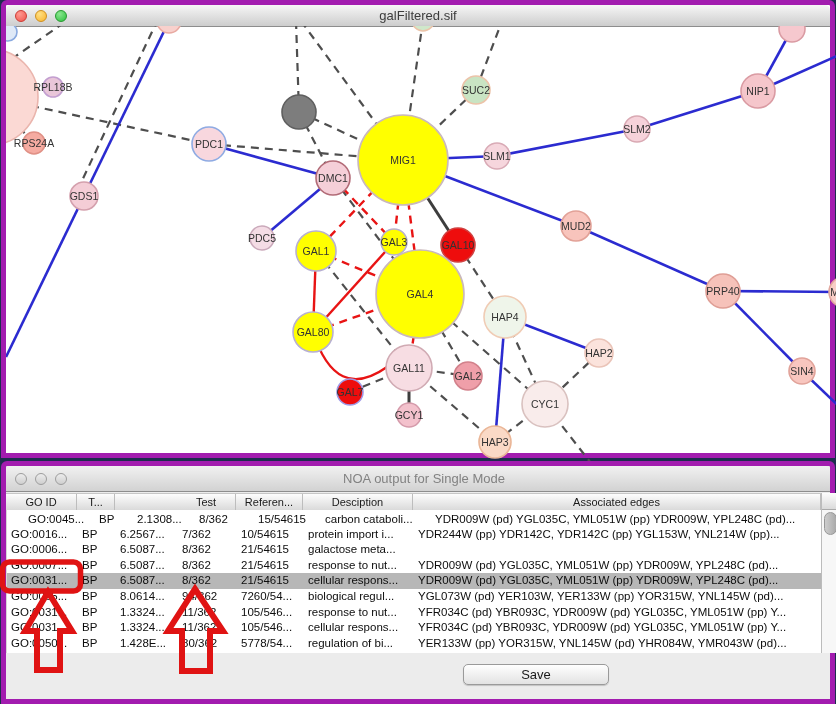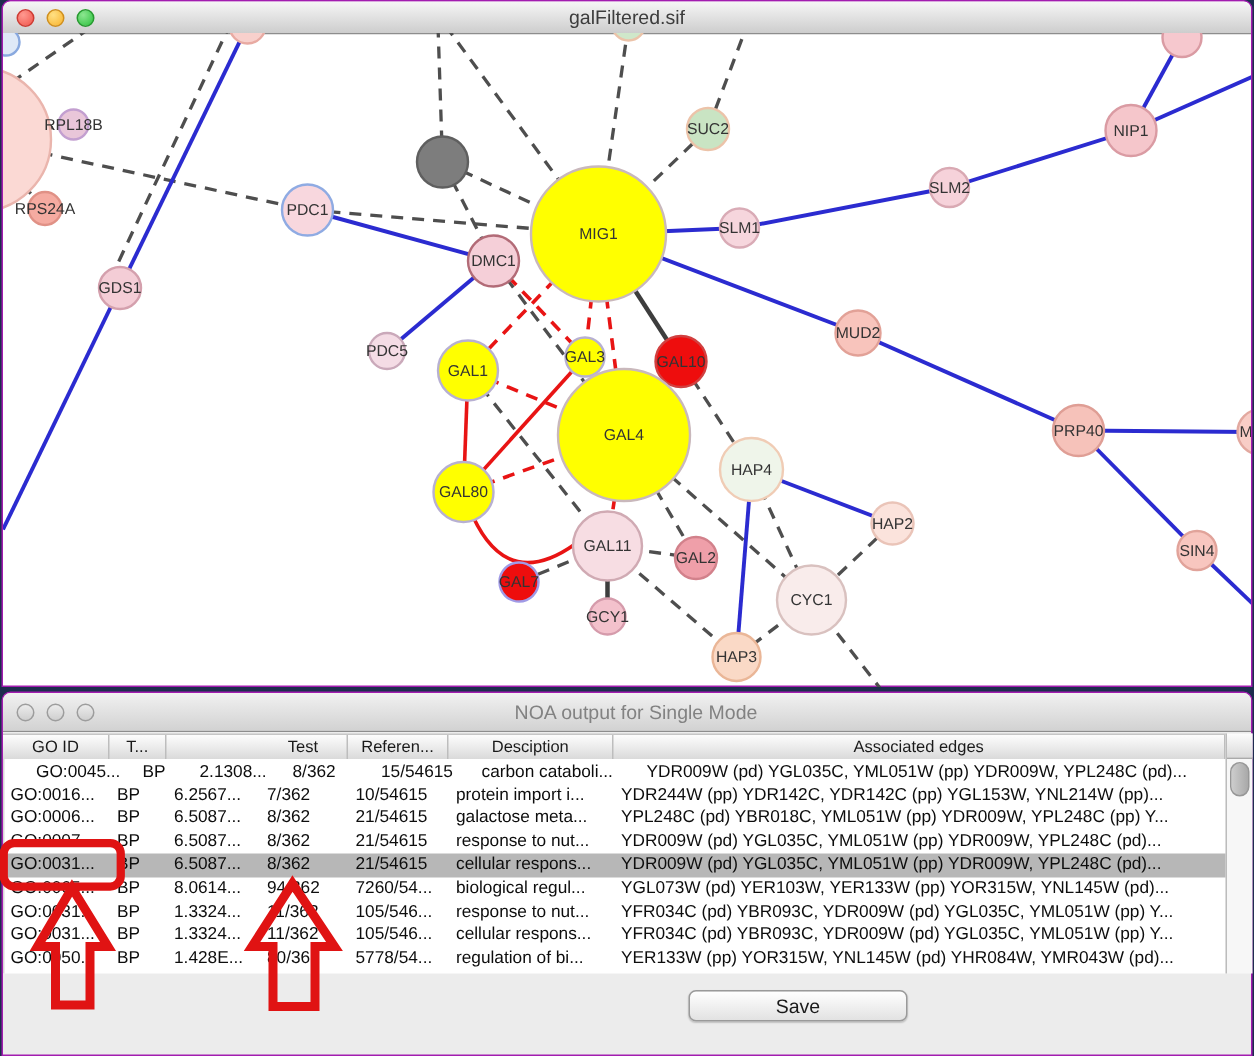--- a/index.html
+++ b/index.html
@@ -2,21 +2,21 @@
 <html><head>
 <meta charset="utf-8">
 <style>
   html,body{margin:0;padding:0;}
   body{
     width:836px;height:704px;position:relative;overflow:hidden;
     background:#1d2c4e;
     font-family:"Liberation Sans",sans-serif;
   }
   .window{position:absolute;left:1px;width:834px;box-sizing:border-box;
-    border:1px solid #a21caf;background:#fff;}
+    border:5px solid #a21caf;background:#fff;}
   #net-window{top:0;height:458px;border-radius:6px 6px 0 0;}
   #noa-window{top:461px;height:243px;border-radius:6px 6px 0 0;background:#ececec;}
 
   .titlebar{position:relative;height:21px;border-radius:5px 5px 0 0;
     background:linear-gradient(#f6f6f6,#cdcdcd);border-bottom:1px solid #8d8d8d;}
   #noa-window .titlebar{height:25px;background:linear-gradient(#f1f1f1,#d2d2d2);}
   .title{text-align:center;font-size:13px;color:#3c3c3c;line-height:21px;
     white-space:nowrap;overflow:hidden;}
   #noa-window .title{color:#828282;line-height:25px;padding-left:12px;}
   .lights{position:absolute;left:9px;top:0;height:100%;display:flex;align-items:center;gap:8px;}
@@ -301,21 +301,20 @@
         <div class="cell" style="left: 297px; width: 110px; height: 15.6px; line-height: 15.6px;">protein import i...</div>
         <div class="cell" style="left: 407px; width: 408px; height: 15.6px; line-height: 15.6px;">YDR244W (pp) YDR142C, YDR142C (pp) YGL153W, YNL214W (pp)...</div>
       </div>
       <div class="trow" style="top: 32.2px; height: 15.6px;">
         <div class="cell" style="left: 0px; width: 71px; height: 15.6px; line-height: 15.6px;">GO:0006...</div>
         <div class="cell" style="left: 71px; width: 38px; height: 15.6px; line-height: 15.6px;">BP</div>
         <div class="cell" style="left: 109px; width: 62px; height: 15.6px; line-height: 15.6px;">6.5087...</div>
         <div class="cell" style="left: 171px; width: 59px; height: 15.6px; line-height: 15.6px;">8/362</div>
         <div class="cell" style="left: 230px; width: 67px; height: 15.6px; line-height: 15.6px;">21/54615</div>
         <div class="cell" style="left: 297px; width: 110px; height: 15.6px; line-height: 15.6px;">galactose meta...</div>
-        <div class="cell" style="left: 407px; width: 408px; height: 15.6px; line-height: 15.6px;">YPL248C (pd) YBR018C, YML051W (pp) YDR009W, YPL248C (pp) Y...</div>
       </div>
       <div class="trow" style="top: 47.8px; height: 15.6px;">
         <div class="cell" style="left: 0px; width: 71px; height: 15.6px; line-height: 15.6px;">GO:0007...</div>
         <div class="cell" style="left: 71px; width: 38px; height: 15.6px; line-height: 15.6px;">BP</div>
         <div class="cell" style="left: 109px; width: 62px; height: 15.6px; line-height: 15.6px;">6.5087...</div>
         <div class="cell" style="left: 171px; width: 59px; height: 15.6px; line-height: 15.6px;">8/362</div>
         <div class="cell" style="left: 230px; width: 67px; height: 15.6px; line-height: 15.6px;">21/54615</div>
         <div class="cell" style="left: 297px; width: 110px; height: 15.6px; line-height: 15.6px;">response to nut...</div>
         <div class="cell" style="left: 407px; width: 408px; height: 15.6px; line-height: 15.6px;">YDR009W (pd) YGL035C, YML051W (pp) YDR009W, YPL248C (pd)...</div>
       </div>

